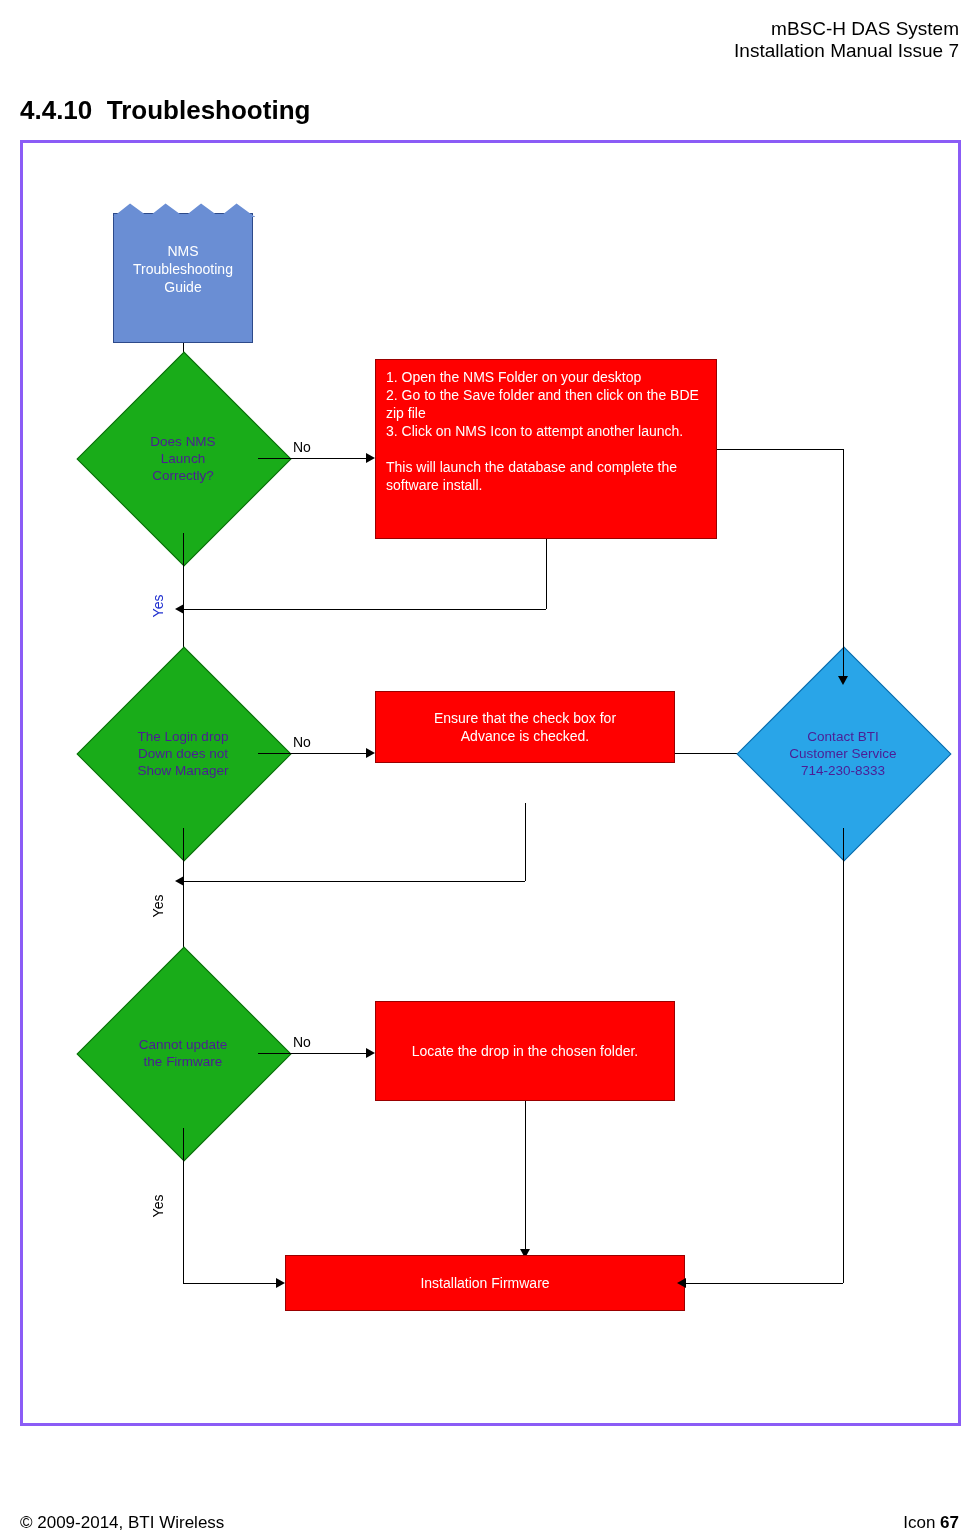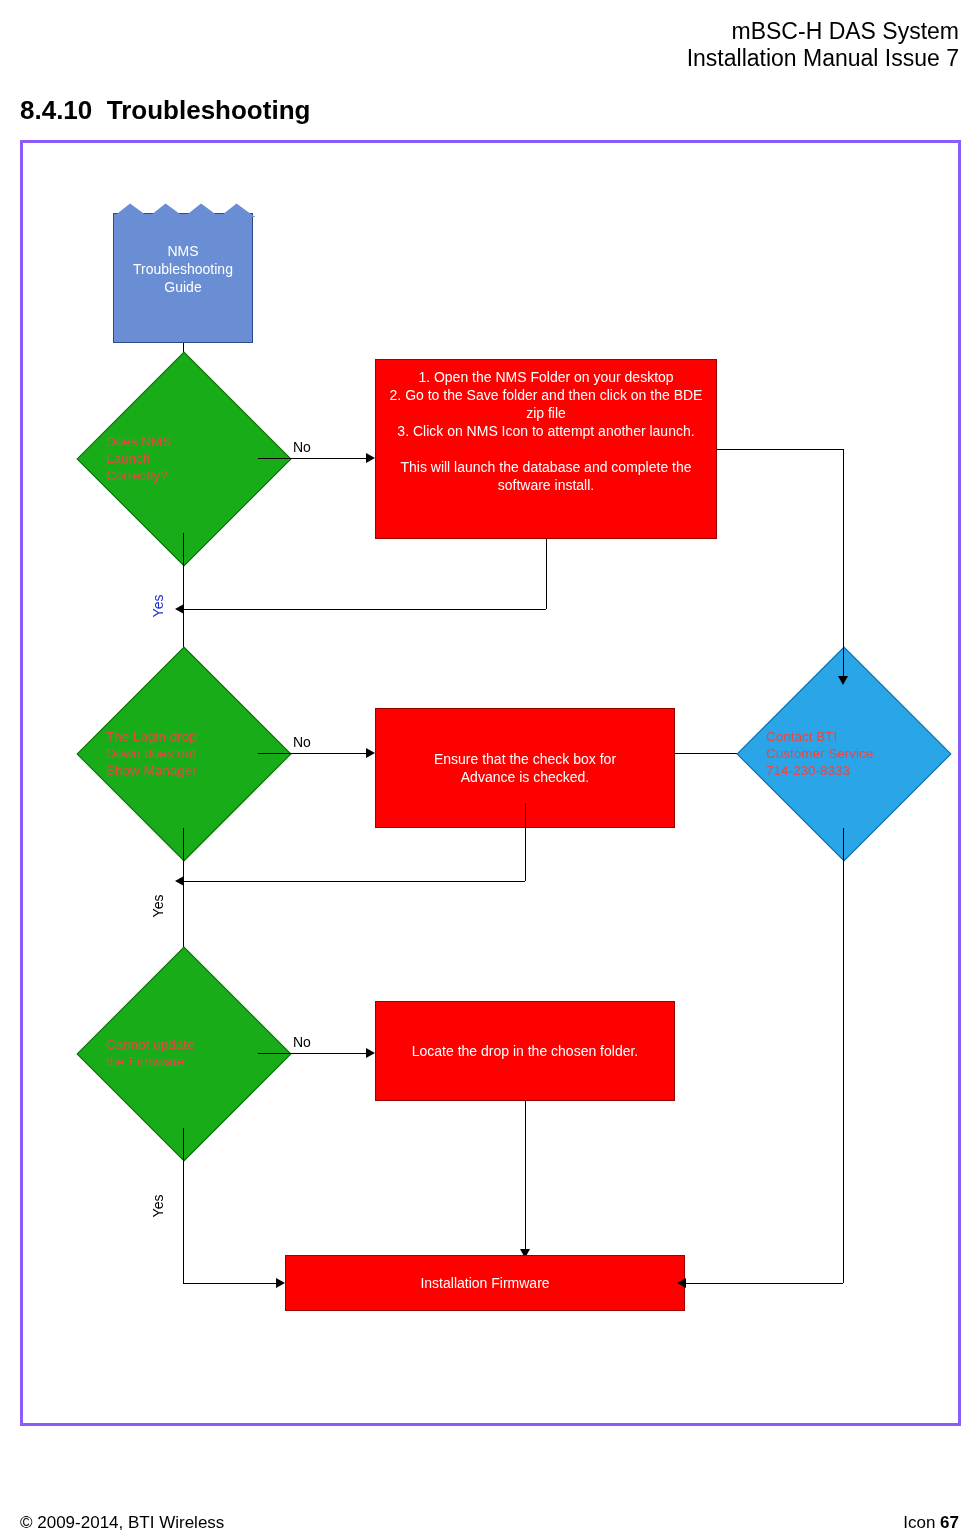--- a/index.html
+++ b/index.html
@@ -1,37 +1,37 @@
 <!DOCTYPE html>
 <html><head>
 <meta charset="utf-8">
 <style>
   html,body{margin:0;padding:0;background:#fff;font-family:Arial,Helvetica,sans-serif;color:#000}
   .page{width:979px;height:1531px;position:relative;margin:0 auto}
   .hdr{position:absolute;top:10px;left:20px;right:20px;height:70px}
   .logo{position:absolute;left:0;top:0}
   .hdr-right{position:absolute;right:0;top:8px;text-align:right;font-family:Arial,Helvetica,sans-serif}
-  .hdr-right div{font-size:23px;white-space:nowrap}
+  .hdr-right div{font-size:19px;white-space:nowrap}
   .section-title{position:absolute;left:20px;top:95px;font-size:26px;font-weight:bold}
   .outer-box{position:absolute;left:20px;top:140px;width:935px;height:1280px;border:3px solid #8b5cf6}
   .ftr{position:absolute;left:20px;right:20px;bottom:18px;font-size:17px}
   .ftr .left{position:absolute;left:0}
   .ftr .right{position:absolute;right:0}
   .ftr .right b{font-weight:bold}
   
   .node{position:absolute;box-sizing:border-box}
   .doc-node{width:140px;height:130px;background:#6a8ed4;border:1px solid #2d4a8a;color:#fff;font-size:14px;text-align:center;padding-top:28px;line-height:18px}
   .doc-node::before{content:"";position:absolute;left:-1px;top:-12px;width:140px;height:14px;background:#6a8ed4;border:1px solid #2d4a8a;border-bottom:none;clip-path:polygon(0 100%, 12% 10%, 25% 100%, 37% 10%, 50% 100%, 62% 10%, 75% 100%, 87% 10%, 100% 100%)}
-  .diamond{width:150px;height:150px;color:#ef4444;}
+  .diamond{width:150px;height:150px;color:#4c1d95;text-align:center}
   .diamond .rot{position:absolute;left:0;top:0;width:100%;height:100%;transform:rotate(45deg);border:1px solid #0a0}
   .diamond.green .rot{background:#19ac19;border-color:#0d6b0d}
   .diamond.blue .rot{background:#29a5e8;border-color:#0d6aa8}
   .diamond .lbl{position:absolute;left:-8px;right:-8px;top:50%;transform:translateY(-50%);font-size:13.5px;line-height:17px;padding:0 6px}
   .rect{background:#ff0000;border:1px solid #900;color:#fff;font-size:14px;line-height:18px;text-align:center;padding:8px 10px;display:flex;align-items:center;justify-content:center}
-  .rect.left-align{text-align:center;align-items:flex-start;justify-content:flex-start}
+  .rect.left-align{text-align:left;align-items:flex-start;justify-content:flex-start}
   
   .conn{position:absolute;background:#000}
   .conn.h{height:1px}
   .conn.v{width:1px}
   .arrow{position:absolute;width:0;height:0}
   .arrow.r{border-top:5px solid transparent;border-bottom:5px solid transparent;border-left:9px solid #000}
   .arrow.l{border-top:5px solid transparent;border-bottom:5px solid transparent;border-right:9px solid #000}
   .arrow.d{border-left:5px solid transparent;border-right:5px solid transparent;border-top:9px solid #000}
   .edge-label{position:absolute;font-size:14px;color:#000;background:#fff;padding:0 2px}
   .edge-label.v{transform:rotate(-90deg);transform-origin:center}
@@ -43,21 +43,21 @@
 <div class="page">
 
   <div class="hdr">
     <div class="hdr-right">
       <div>mBSC-H DAS System</div>
       <div>Installation Manual Issue 7</div>
     </div>
   </div>
 
   <div class="section-title">
-    <span>8.4.10</span>&nbsp;&nbsp;<span>Troubleshooting</span>
+    <span>4.4.10</span>&nbsp;&nbsp;<span>Troubleshooting</span>
   </div>
 
   <div class="outer-box">
 
     <div class="node doc-node" style="left:90px;top:70px">
       <span style="white-space:pre-line;display:block">NMS
 Troubleshooting
 Guide</span>
     </div>
 
@@ -95,21 +95,21 @@
       <div class="rot"></div>
       <div class="lbl" style="white-space:pre-line">The Login drop
 Down does not
 Show Manager</div>
     </div>
 
     <div class="conn h" style="left:235px;top:610px;width:110px"></div>
     <div class="arrow r" style="left:343px;top:605px"></div>
     <div class="edge-label" style="left:268px;top:591px">No</div>
 
-    <div class="node rect" style="left:352px;top:565px;width:300px;height:120px">
+    <div class="node rect" style="left:352px;top:548px;width:300px;height:72px">
       <span style="white-space:pre-line">Ensure that the check box for
 Advance is checked.</span>
     </div>
 
     <div class="conn h" style="left:652px;top:610px;width:88px"></div>
     <div class="arrow r" style="left:738px;top:605px"></div>
 
     <div class="node diamond blue" style="left:745px;top:535px">
       <div class="rot"></div>
       <div class="lbl" style="white-space:pre-line">Contact BTI

